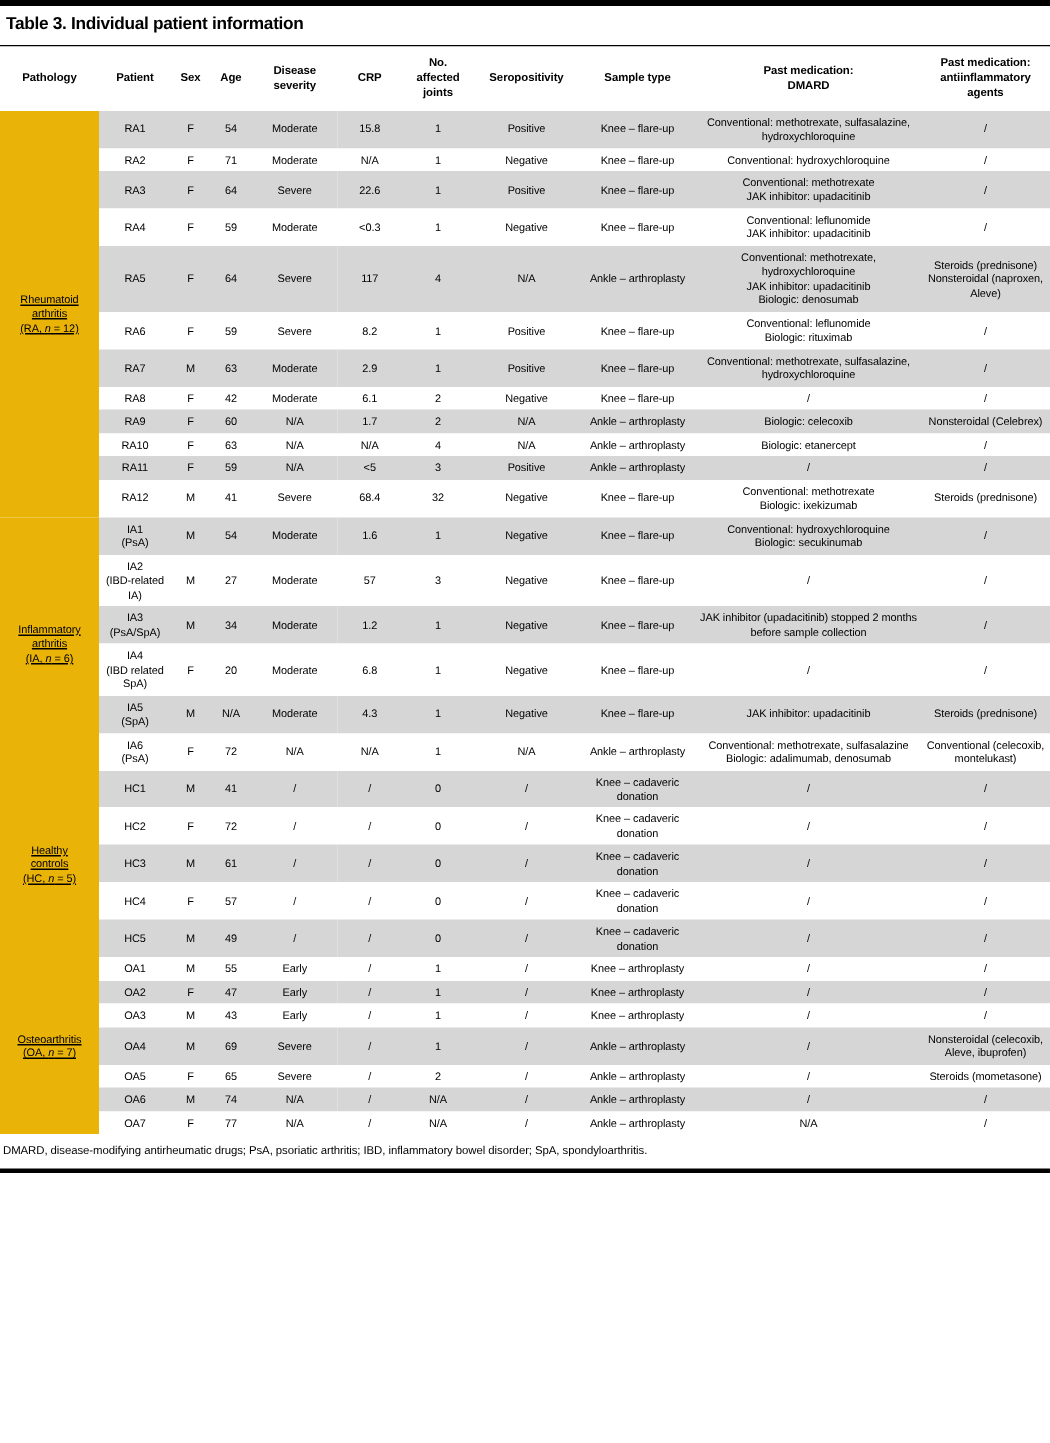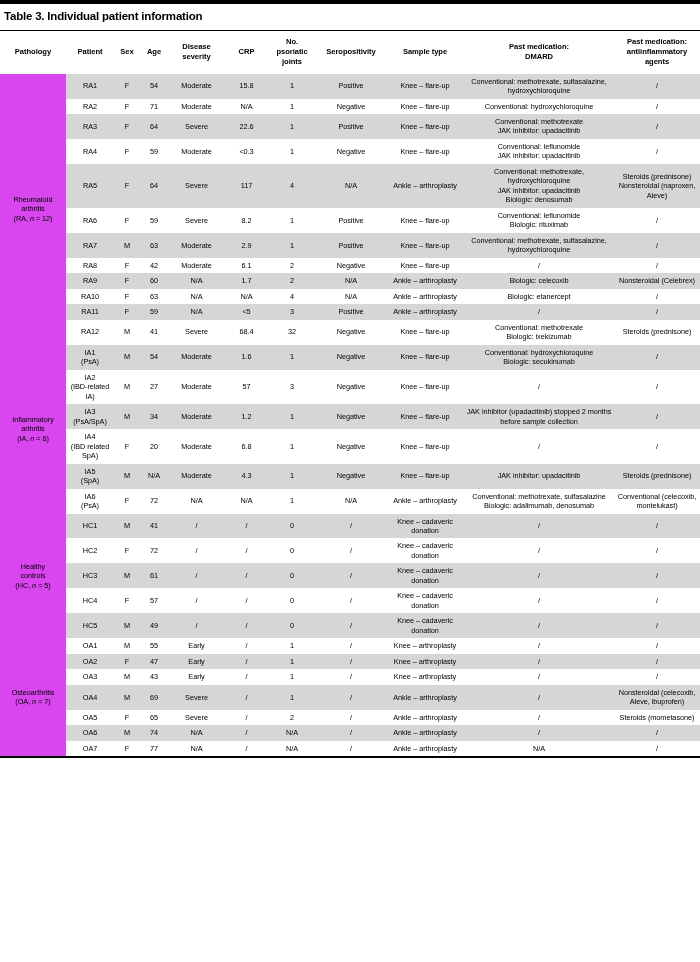--- a/index.html
+++ b/index.html
@@ -58,26 +58,27 @@
     text-align: center;
     vertical-align: middle;
     line-height: 1.3;
     padding: 3px 2px 3px 2px;
     letter-spacing: -0.05px;
   }
   tr.shade td.body-cell { background: #d6d6d6; }
   tr.plain td.body-cell { background: #ffffff; }
 
   td.group-cell {
-    background: #d946ef;
+    background: #eab308;
     font-size: 7.3px;
     line-height: 1.32;
     text-align: center;
     vertical-align: middle;
     padding: 2px 2px;
+    text-decoration: underline;
   }
   td.group-cell i { font-style: italic; }
 
   .footnote {
     font-size: 7.6px;
     line-height: 1.35;
     padding: 6px 2px 7px 2px;
     letter-spacing: -0.05px;
   }
   .bottom-rule {
@@ -117,21 +118,21 @@
         <th><span>Patient</span></th>
         <th><span>Sex</span></th>
         <th><span>Age</span></th>
         <th>
           <span>Disease</span><br>
           <span>severity</span>
         </th>
         <th><span>CRP</span></th>
         <th>
           <span>No.</span><br>
-          <span>psoriatic</span><br>
+          <span>affected</span><br>
           <span>joints</span>
         </th>
         <th><span>Seropositivity</span></th>
         <th><span>Sample type</span></th>
         <th>
           <span>Past medication:</span><br>
           <span>DMARD</span>
         </th>
         <th>
           <span>Past medication:</span><br>
@@ -501,15 +502,16 @@
           <td class="body-cell">/</td>
           <td class="body-cell">N/A</td>
           <td class="body-cell">/</td>
           <td class="body-cell">Ankle – arthroplasty</td>
           <td class="body-cell">N/A</td>
           <td class="body-cell">/</td>
         </tr>
       </tbody>
   </table>
 
+  <div class="footnote">DMARD, disease-modifying antirheumatic drugs; PsA, psoriatic arthritis; IBD, inflammatory bowel disorder; SpA, spondyloarthritis.</div>
   <div class="bottom-rule"></div>
 
 </div>
 
 </body></html>

